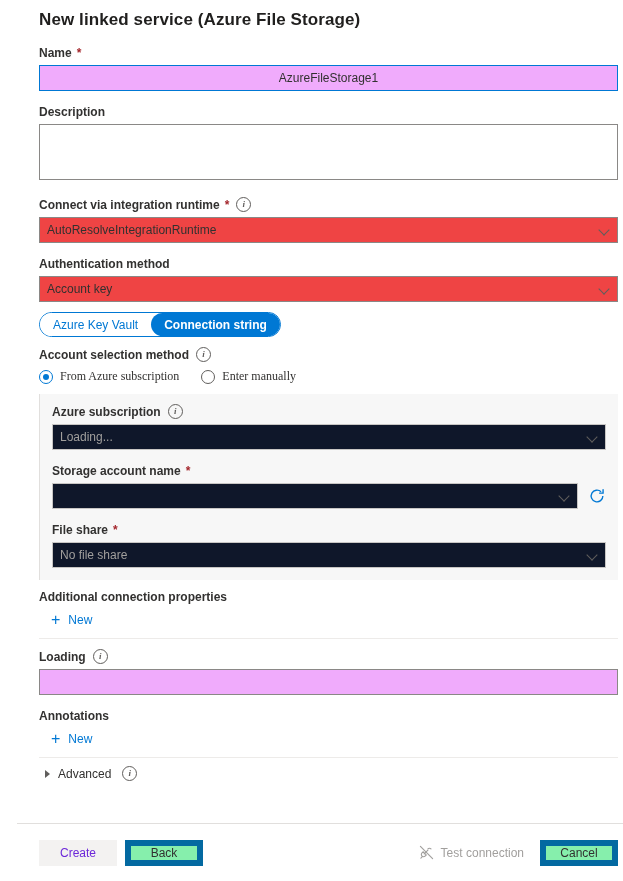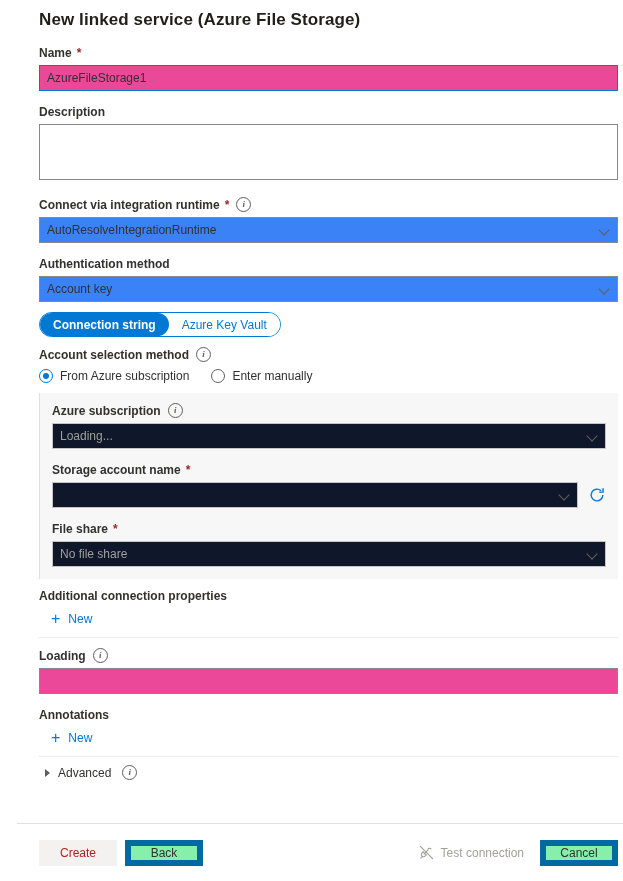--- a/index.html
+++ b/index.html
@@ -67,26 +67,27 @@
     font-style: italic;
     font-weight: 700;
     margin-left: 3px;
     flex: 0 0 auto;
   }
   .text-input {
     box-sizing: border-box;
     width: 100%;
     height: 26px;
     border: 1px solid #0078d4;
-    background: #ec4899;
+    background: #f0abfc;
     font-family: "Liberation Sans", sans-serif;
     font-size: 12px;
     color: #323130;
     padding: 0 7px;
     outline: none;
+    text-align: center;
   }
   .text-input.plain {
     border: 1px solid #8a8886;
   }
   .textarea {
     box-sizing: border-box;
     width: 100%;
     height: 56px;
     border: 1px solid #8a8886;
     background: #ffffff;
@@ -98,21 +99,21 @@
     resize: none;
   }
   .row-gap { height: 14px; }
   .small-gap { height: 10px; }
 
   .dropdown {
     box-sizing: border-box;
     width: 100%;
     height: 26px;
     border: 1px solid #8a8886;
-    background: #3b82f6;
+    background: #ef4444;
     display: flex;
     align-items: center;
     padding: 0 6px 0 7px;
     font-size: 12px;
     color: #323130;
     cursor: pointer;
   }
   .dropdown.disabled {
     background: #0f172a;
     color: #a19f9d;
@@ -166,20 +167,21 @@
     color: #ffffff;
     font-weight: 600;
     border-radius: 13px;
   }
   
   .radio-row {
     display: flex;
     align-items: center;
     gap: 22px;
     margin-top: 7px;
+    font-family: Liberation Serif, serif;
   }
   .radio {
     display: flex;
     align-items: center;
     gap: 7px;
     cursor: pointer;
     font-size: 12px;
     color: #323130;
   }
   .radio-mark {
@@ -289,21 +291,21 @@
     padding: 0 14px;
     font-size: 12px;
     font-family: "Liberation Sans", sans-serif;
     border: 6px solid #0369a1;
     background: #86efac;
     color: #323130;
     cursor: pointer;
   }
   .btn.disabled {
     background: #f3f2f1;
-    color: #b91c1c;
+    color: #6d28d9;
     border: 1px solid #f3f2f1;
     cursor: default;
   }
   .footer-spacer { flex: 1 1 auto; }
   .test-conn {
     display: inline-flex;
     align-items: center;
     gap: 7px;
     color: #a19f9d;
     font-size: 12px;
@@ -357,22 +359,22 @@
     </div>
     <div class="dropdown">
       <span class="dd-text">Account key</span>
       <span class="chev"></span>
     </div>
 
     <div class="small-gap"></div>
 
     
     <div class="pivot">
+      <div class="pivot-btn">Azure Key Vault</div>
       <div class="pivot-btn selected">Connection string</div>
-      <div class="pivot-btn">Azure Key Vault</div>
     </div>
 
     <div class="small-gap"></div>
 
     
     <div class="field-label">
       <span>Account selection method</span>
       <span class="info-icon">i</span>
     </div>
     <div class="radio-row">

